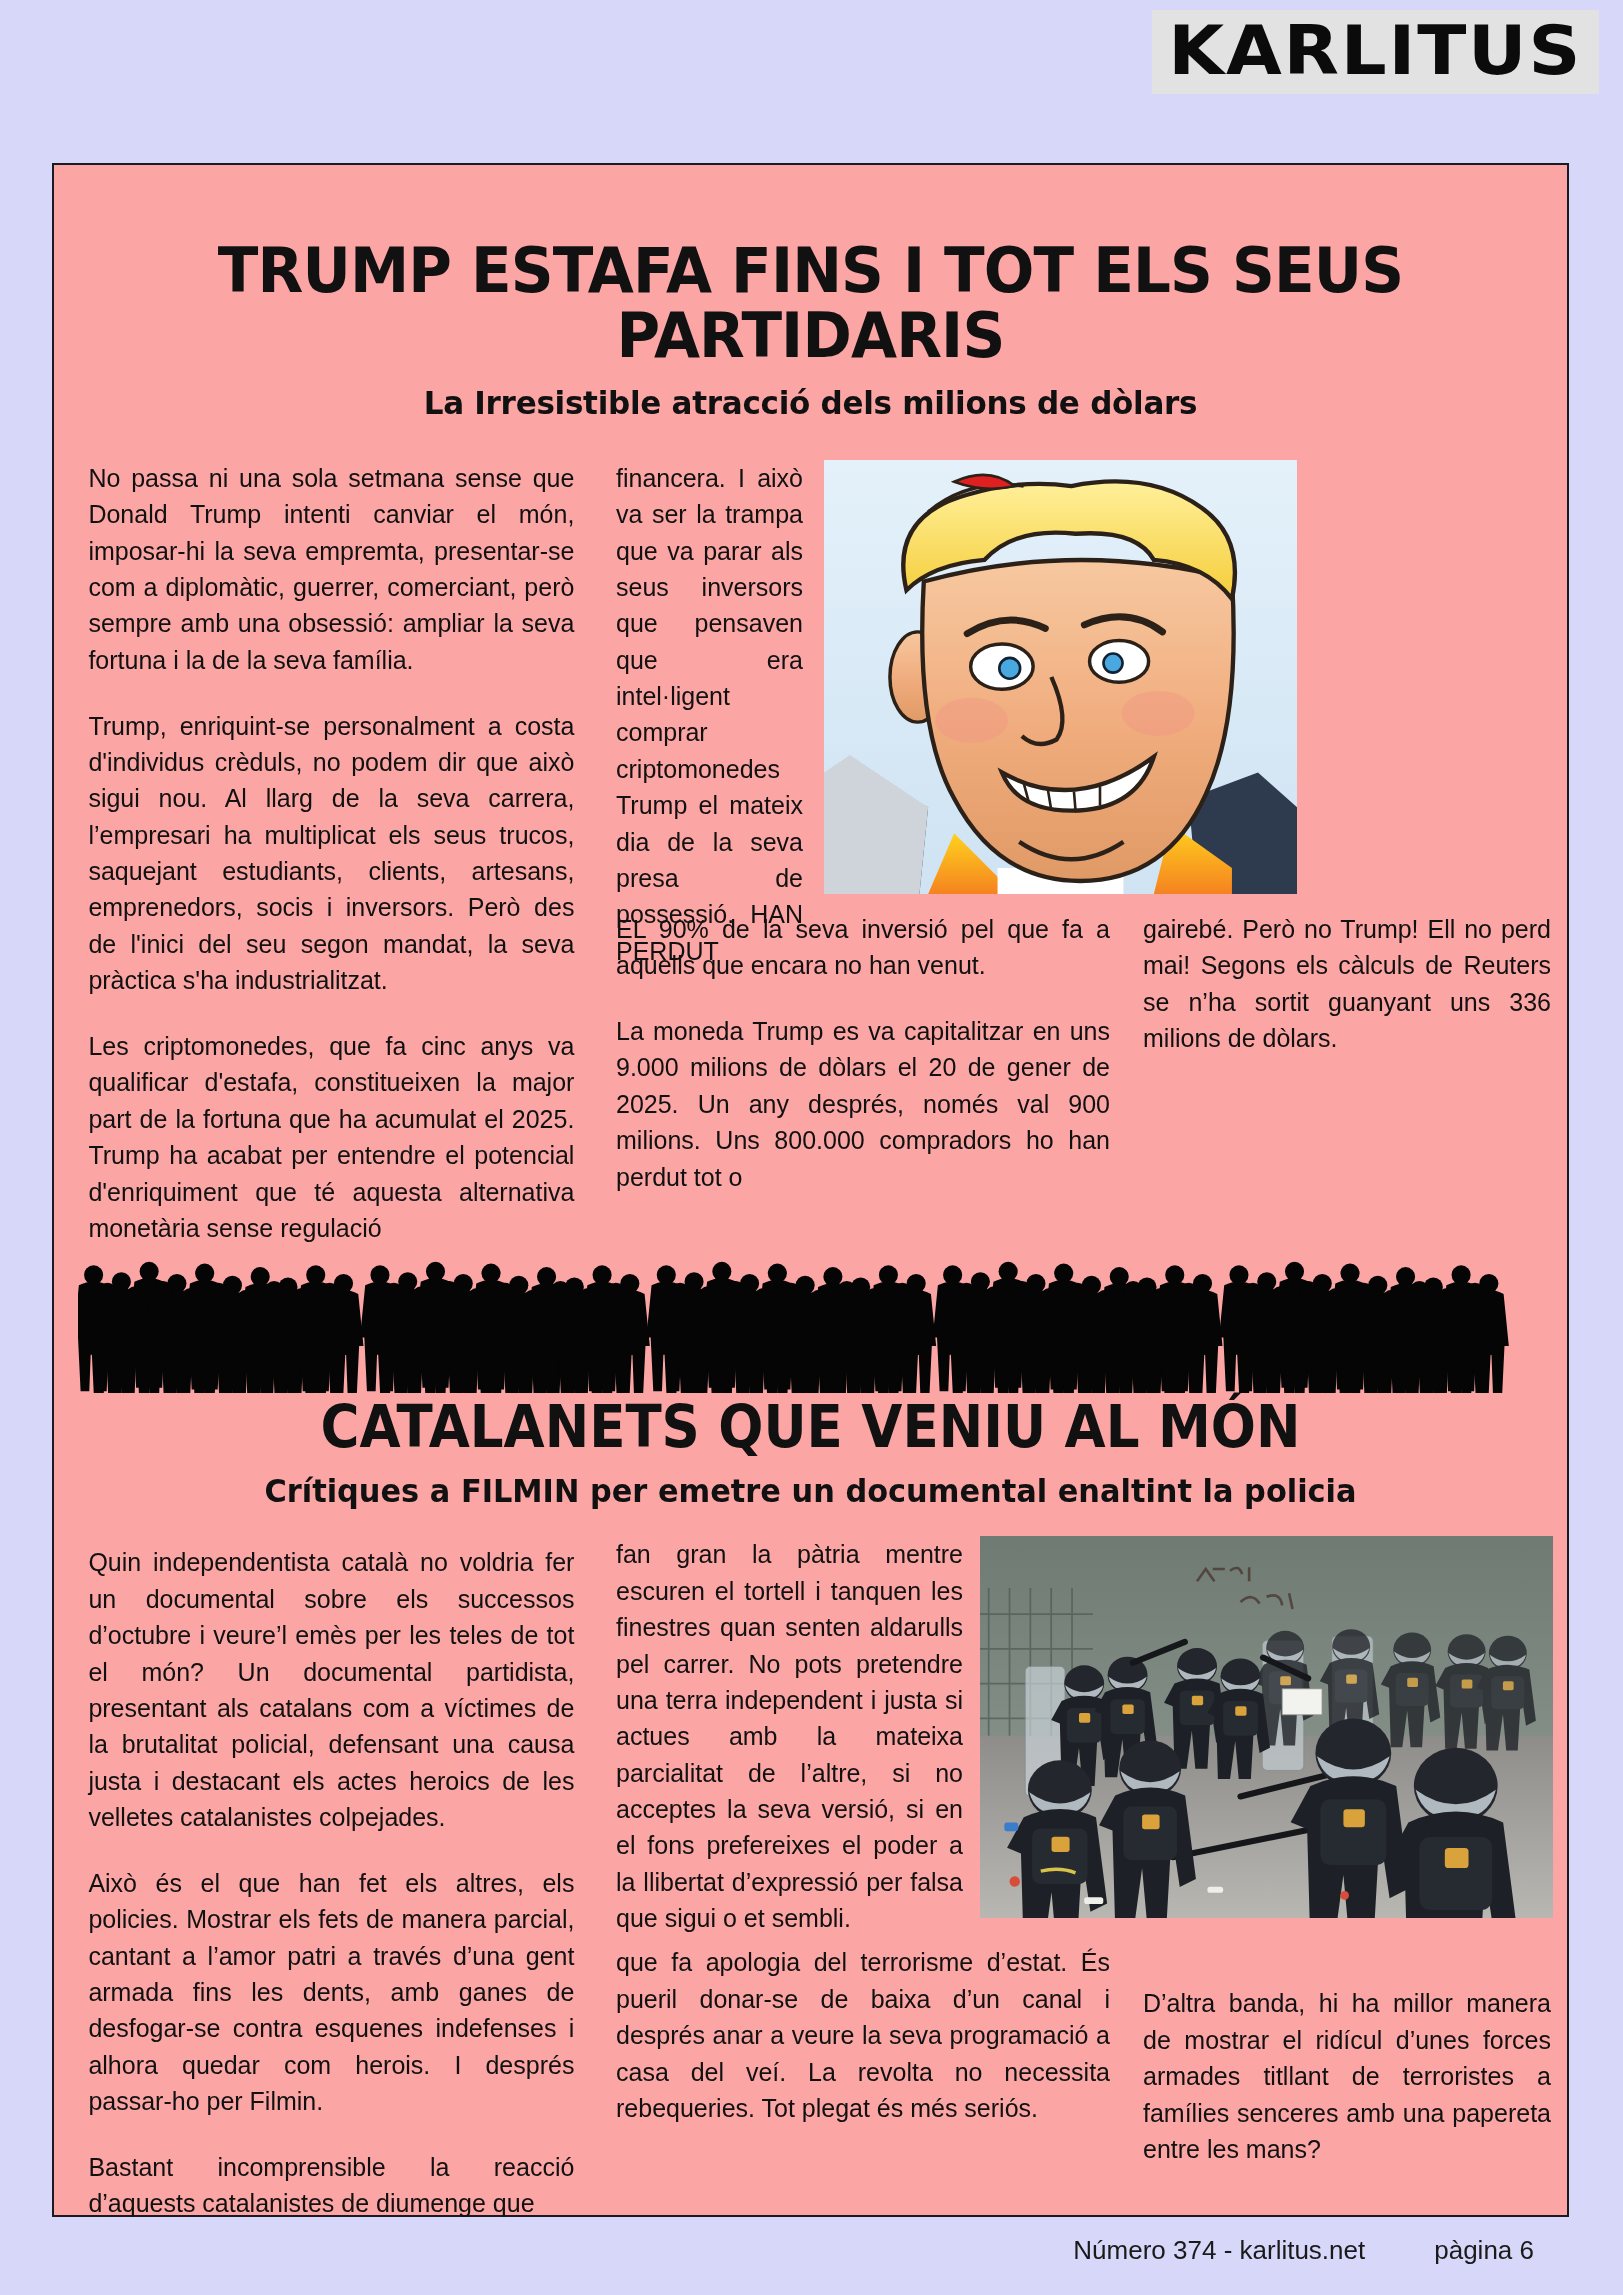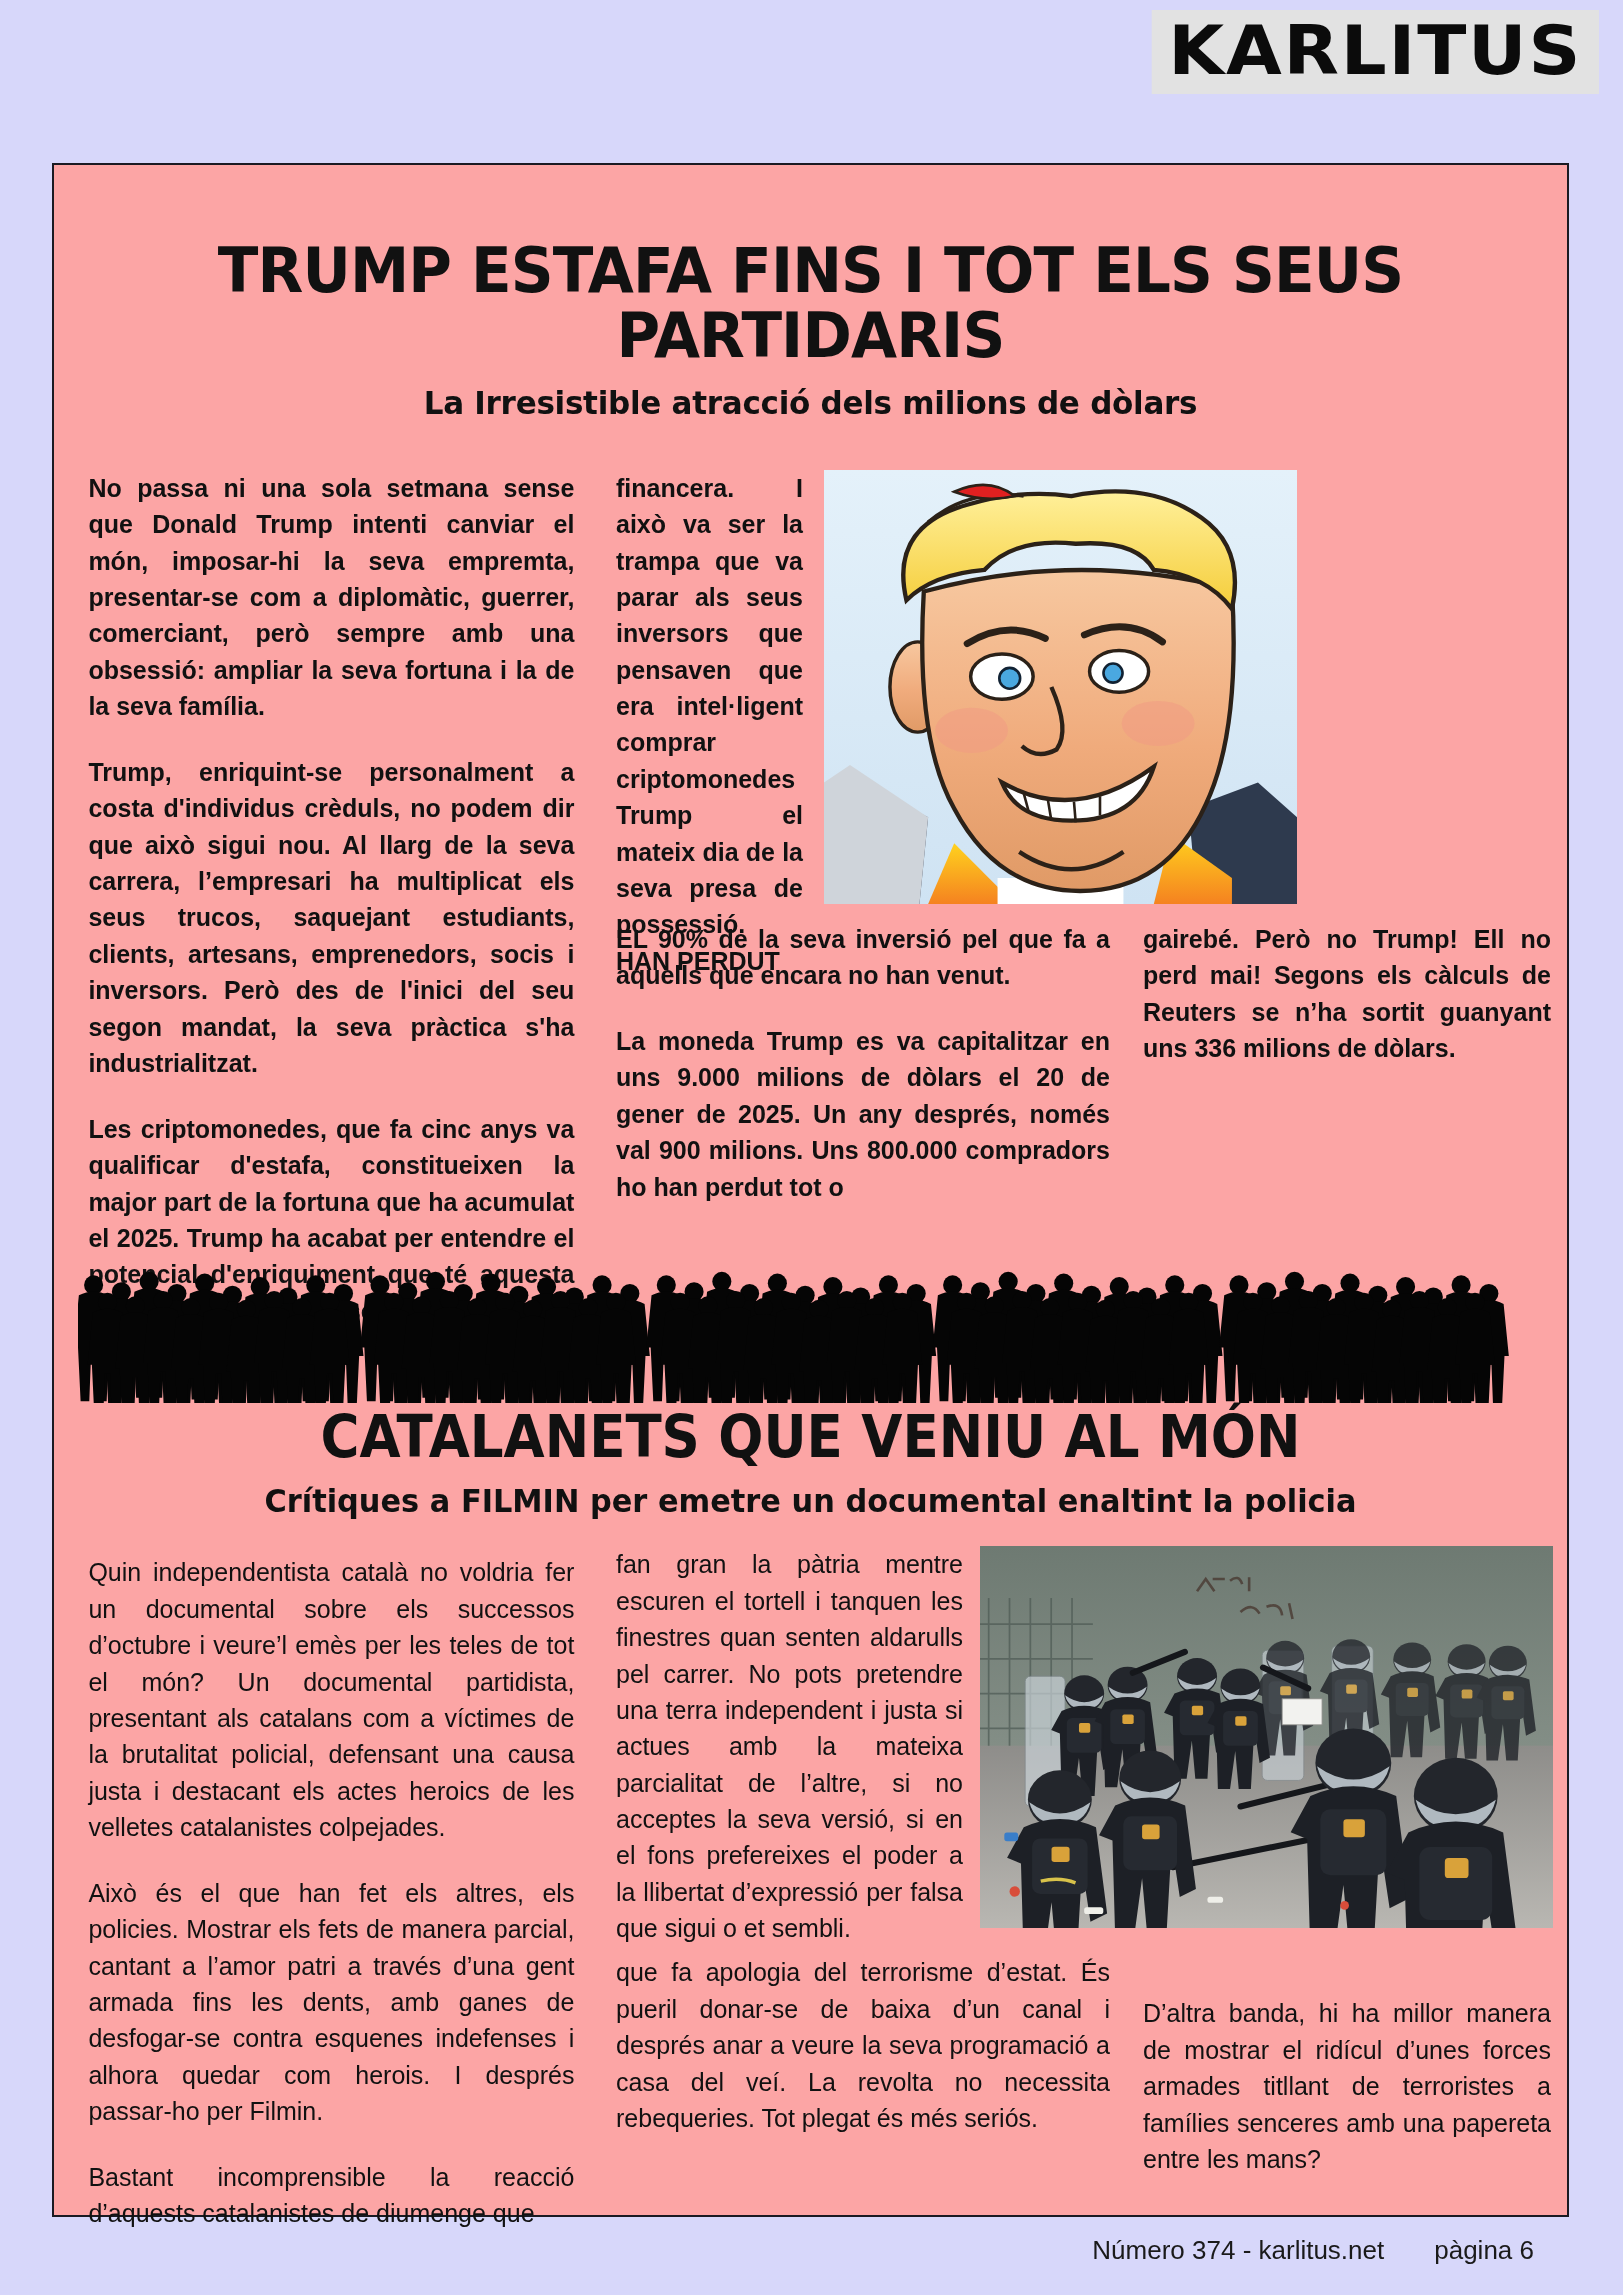--- a/index.html
+++ b/index.html
@@ -60,21 +60,21 @@
     font-weight:700;
     font-size:32px;
     color:#111;
     margin:0;
     padding-top:15.6px;
     letter-spacing:-0.3px;
     transform:scaleX(0.97);
   }
 
   
-  .a1 { position:relative; margin-top:48px; height:763px;font-weight:bold; }
+  .a1 { position:relative; margin-top:38px; height:763px; }
 
   .col {
     position:absolute;
     font-size:25px;
     line-height:1.455;
     text-align:justify;
     color:#111;
     hyphens:none;
   }
   .col p { margin:0 0 29.5px 0; }
@@ -141,21 +141,21 @@
   }
 
   
   .footer {
     position:absolute;
     left:52px; right:54px; top:2226px;
     height:49px;
     display:flex;
     justify-content:flex-end;
     align-items:center;
-    gap:50px;
+    gap:69px;
     font-family:"Liberation Sans", sans-serif;
     color:#1a1a1a;
   }
   .footer-issue { font-size:26px; }
   .footer-page  { font-size:26px; padding-right:35px;text-align:center; }
 </style>
 </head>
 <body>
 
 <div class="masthead">

